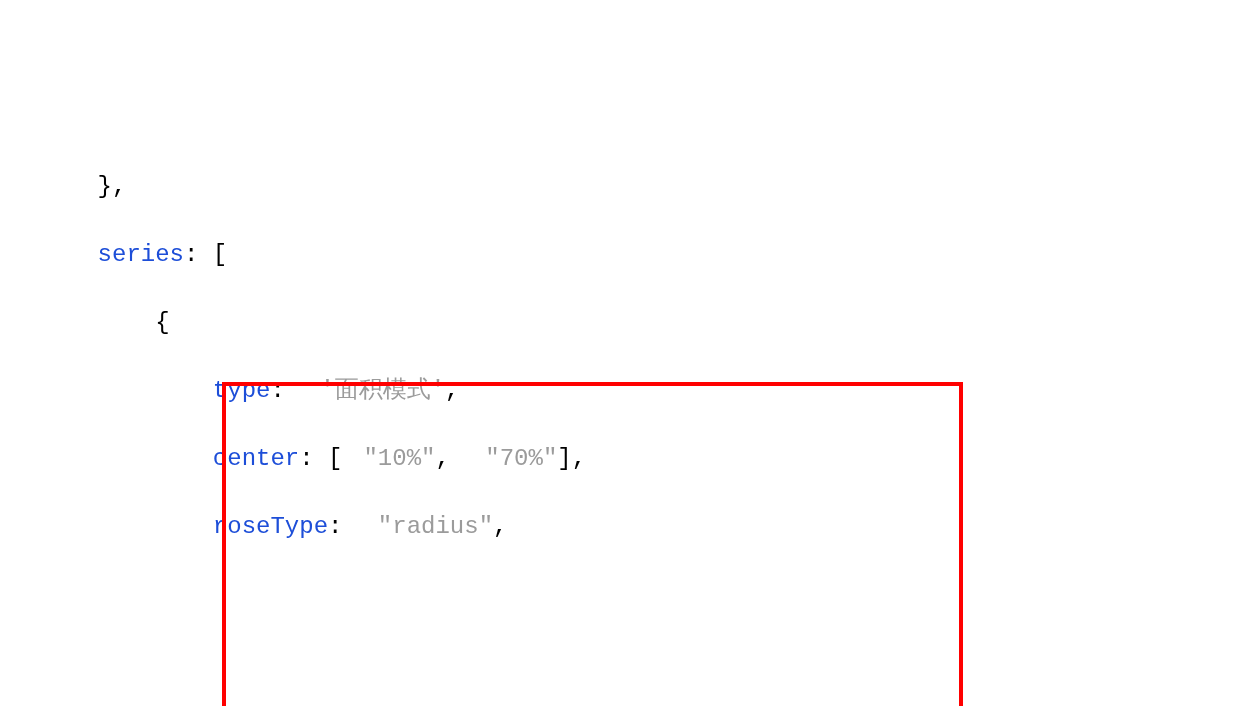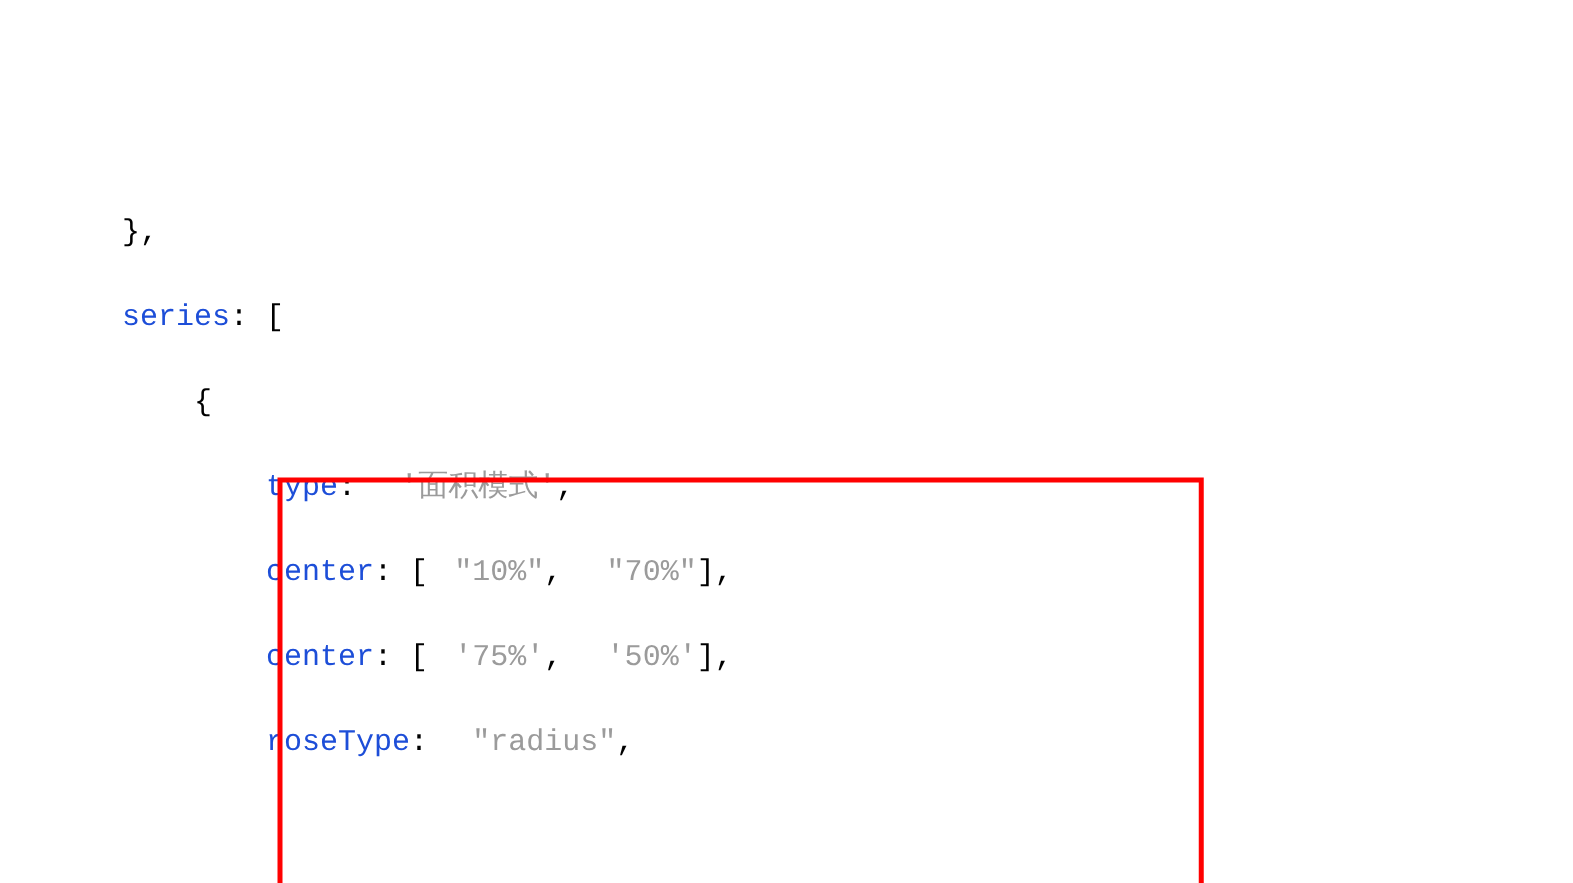--- a/index.html
+++ b/index.html
@@ -38,21 +38,20 @@
 <body>
 
 
 
 <div class="editor">
 <span class="line"><span class="punct">    },</span></span>
 <span class="line"><span class="punct">    </span><span class="prop">series</span><span class="punct">: [</span></span>
 <span class="line"><span class="punct">        {</span></span>
 <span class="line"><span class="punct">            </span><span class="prop">type</span><span class="punct">: </span><span class="str">'面积模式'</span><span class="punct">,</span></span>
 <span class="line"><span class="punct">            </span><span class="prop">center</span><span class="punct">: [</span><span class="str">"10%"</span><span class="punct">, </span><span class="str">"70%"</span><span class="punct">],</span></span>
-<span class="line"><span class="punct">            </span><span class="prop">center</span><span class="punct">: [</span><span class="str">'75%'</span><span class="punct">, </span><span class="str">'50%'</span><span class="punct">],</span></span>
 <span class="line"><span class="punct">            </span><span class="prop">roseType</span><span class="punct">: </span><span class="str">"radius"</span><span class="punct">,</span></span>
 
 
 
 
 
 
 
 
 

